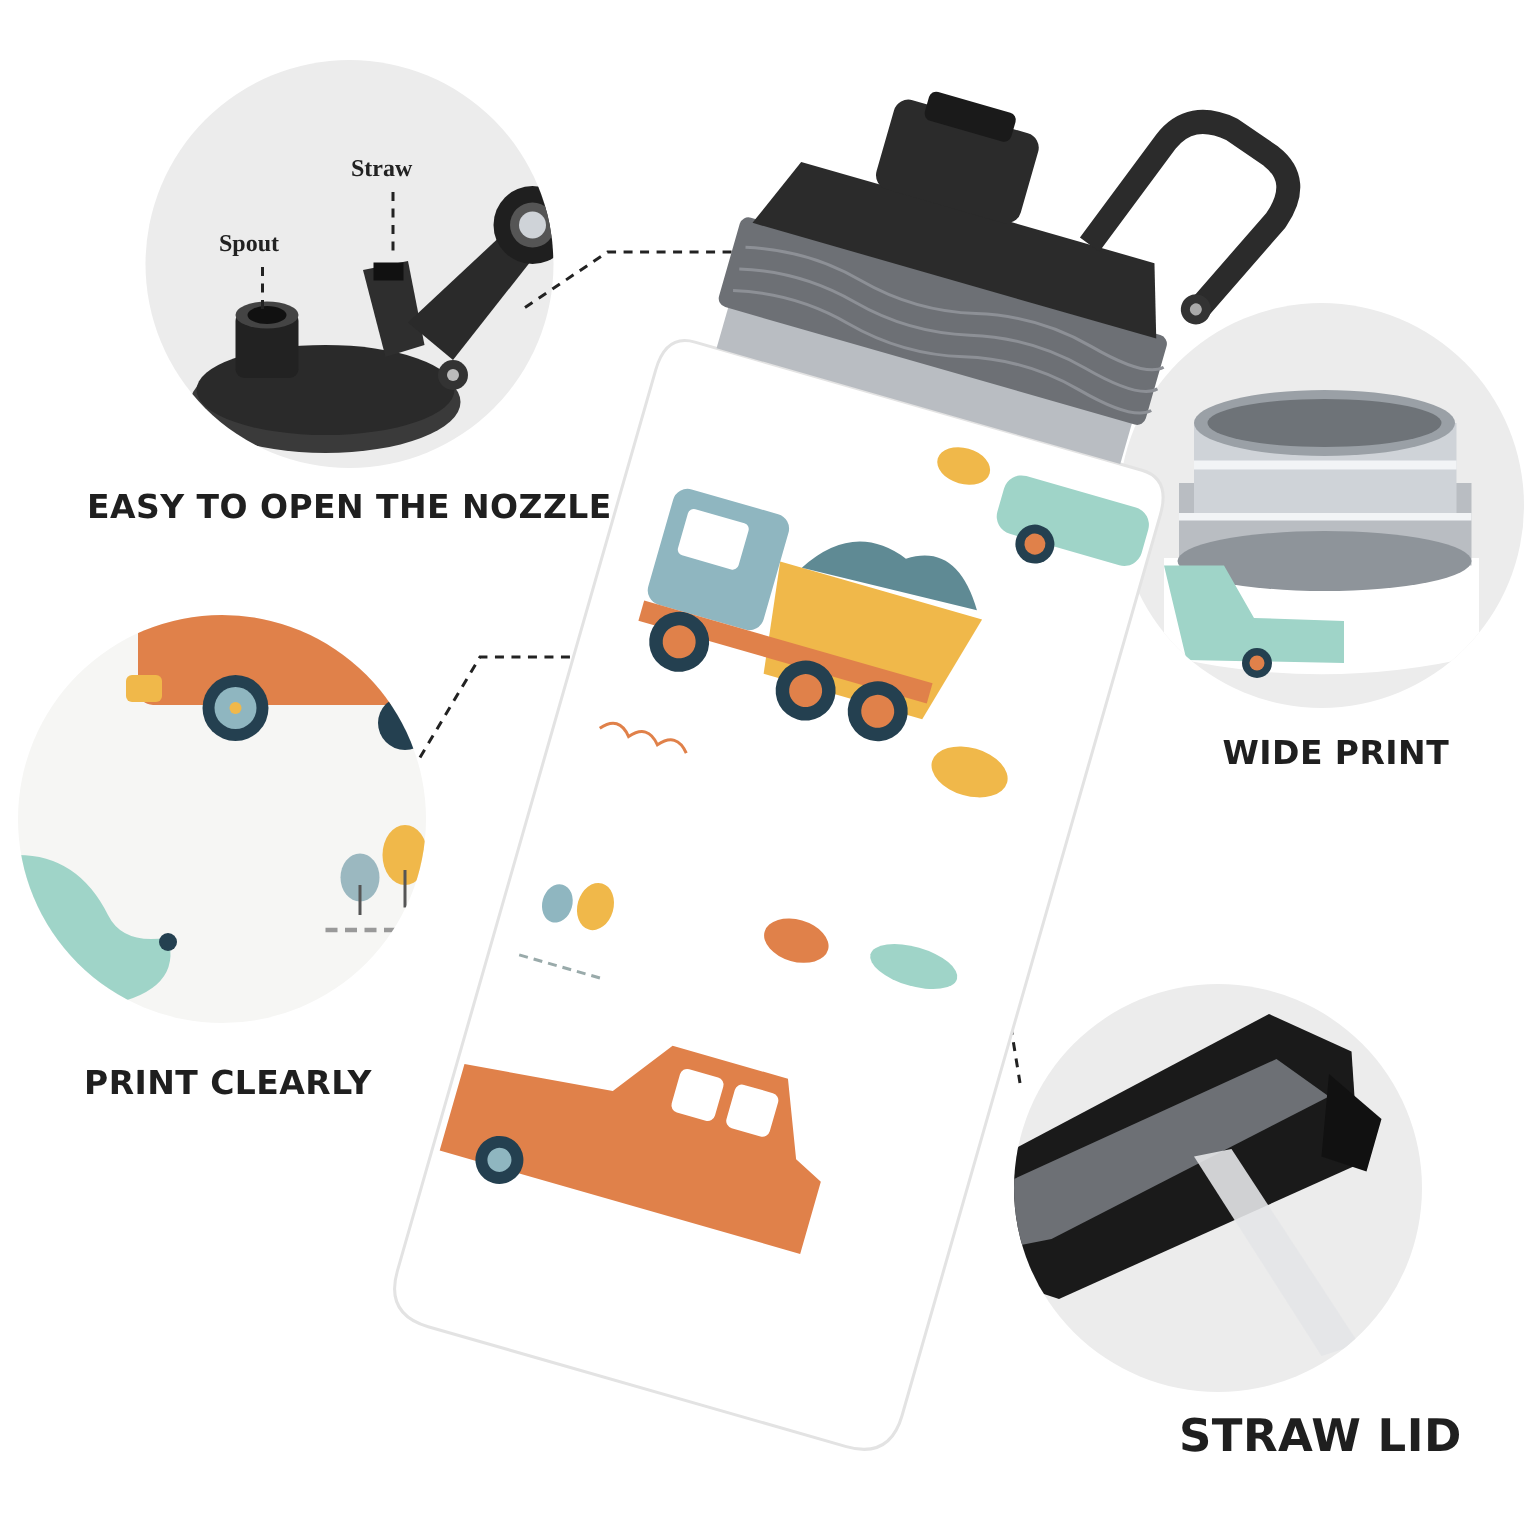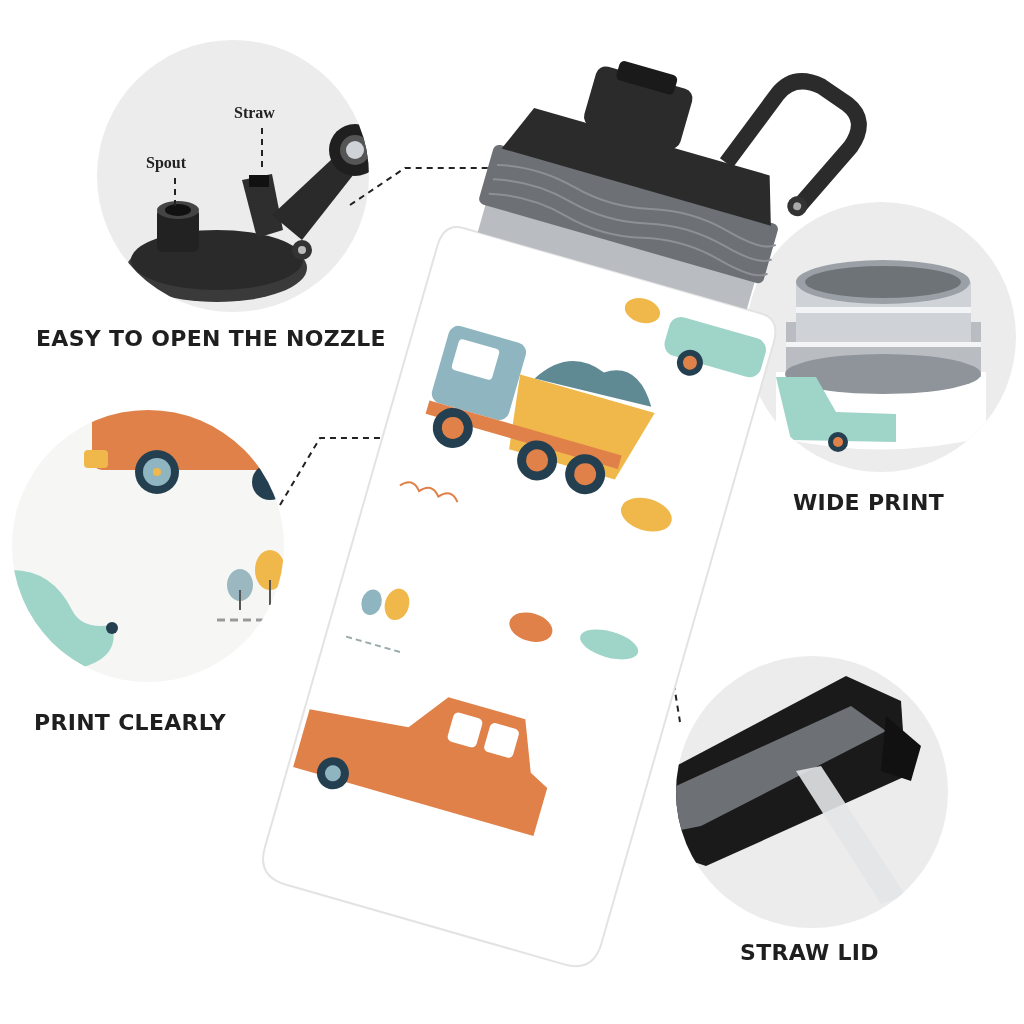--- a/index.html
+++ b/index.html
@@ -1,18 +1,18 @@
 <!DOCTYPE html>
 <html><head>
 <meta charset="utf-8">
 <style>
   html,body{margin:0;padding:0;background:#ffffff;}
   body{width:1024px;height:1024px;position:relative;overflow:hidden;font-family:"DejaVu Sans","Liberation Sans",sans-serif;}
   .circle{position:absolute;border-radius:50%;background:#ececec;overflow:hidden;}
-  .label{position:absolute;font-weight:bold;color:#1f1f1f;font-family:"DejaVu Sans","Liberation Sans",sans-serif;letter-spacing:0.3px;white-space:nowrap;}
+  .label{position:absolute;font-weight:bold;color:#1f1f1f;font-family:"DejaVu Sans","Liberation Sans",sans-serif;letter-spacing:0.3px;white-space:nowrap;margin-left:22px;}
   .small-label{position:absolute;font-weight:bold;color:#222;font-size:16px;font-family:Liberation Serif, serif;}
   svg{position:absolute;left:0;top:0;}
 </style>
 </head>
 <body>
 
 <div class="circle" style="left:97px;top:40px;width:272px;height:272px;">
   <svg width="272" height="272" viewBox="0 0 272 272">
 
     <ellipse cx="120" cy="228" rx="90" ry="34" fill="#3a3a3a"></ellipse>
@@ -74,21 +74,21 @@
 <div class="label" style="left:793px;top:490px;font-size:22px;">WIDE PRINT</div>
 
 <div class="circle" style="left:676px;top:656px;width:272px;height:272px;">
   <svg width="272" height="272" viewBox="0 0 272 272">
     <polygon points="0,110 170,20 225,45 230,120 30,210 0,200" fill="#1a1a1a"></polygon>
     <polygon points="0,130 175,50 210,75 25,170 0,175" fill="#6d7075"></polygon>
     <polygon points="210,60 245,90 235,125 205,115" fill="#111"></polygon>
     <polygon points="120,115 145,110 230,240 205,248" fill="#e4e6e8" opacity="0.9"></polygon>
   </svg>
 </div>
-<div class="label" style="left:740px;top:940px;font-size:22px;">STRAW LID</div>
+<div class="label" style="left:764px;top:940px;font-size:30px;">STRAW LID</div>
 
 <svg width="1024" height="1024" viewBox="0 0 1024 1024">
   <g fill="none" stroke="#222" stroke-width="2" stroke-dasharray="6,5">
     <polyline points="175,178 175,210"></polyline>
     <polyline points="262,128 262,170"></polyline>
     <polyline points="350,205 405,168 505,168"></polyline>
     <polyline points="280,505 320,438 385,438"></polyline>
     <polyline points="718,302 742,318"></polyline>
     <polyline points="612,620 668,648 680,722"></polyline>
   </g>

